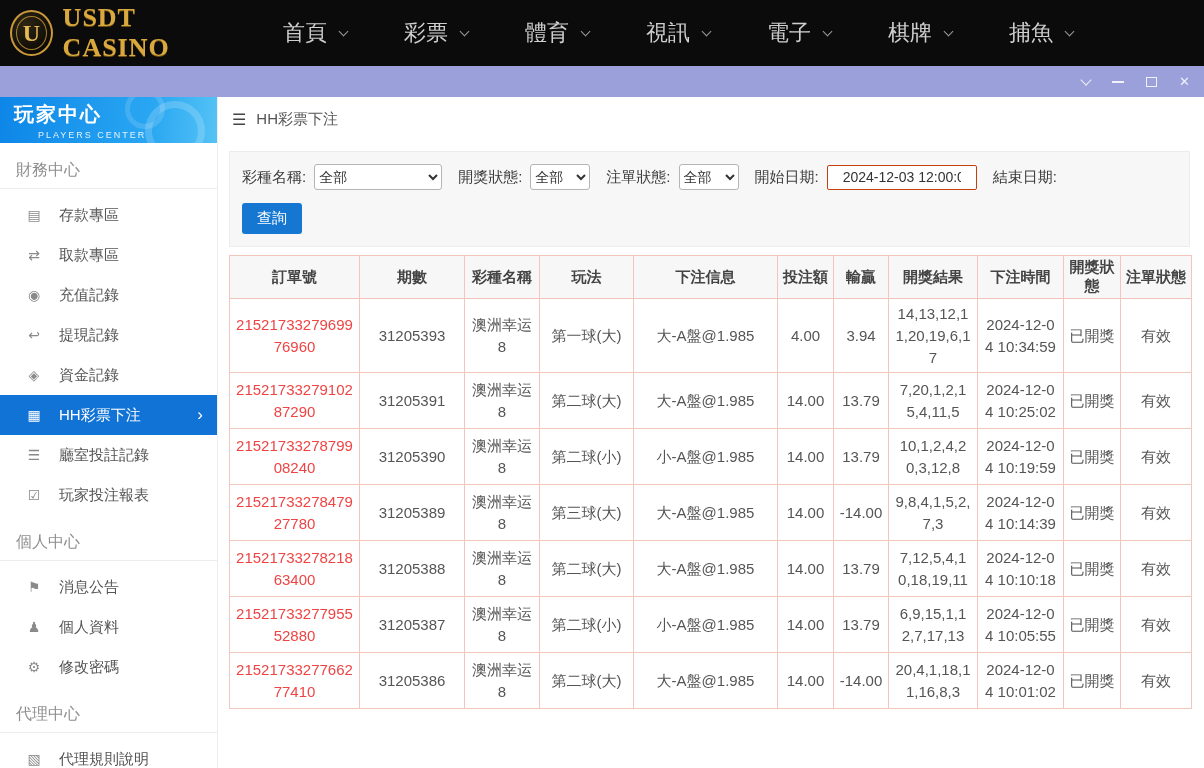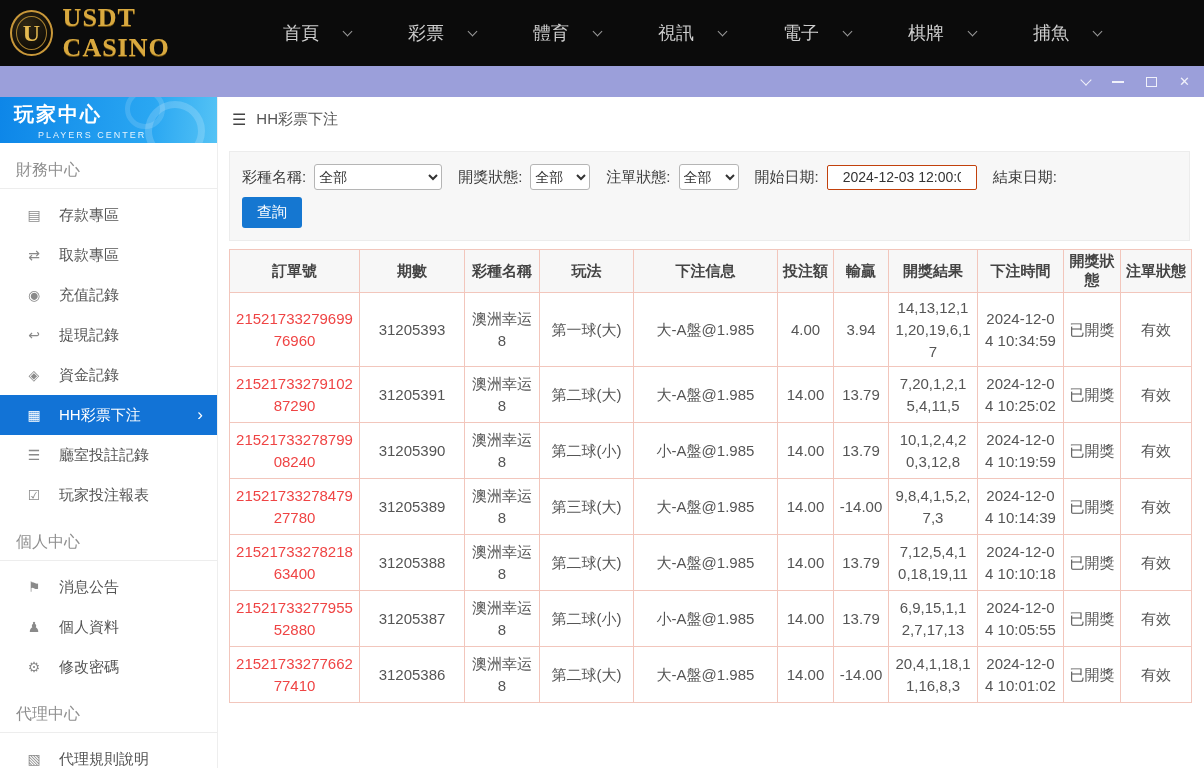--- a/index.html
+++ b/index.html
@@ -11,21 +11,21 @@
   .logo { display:flex; align-items:center; gap:10px; margin-left:10px; width:225px; flex:0 0 auto; }
   .coin { width:46px; height:46px; border-radius:50%; border:2px solid #c9983a;
     background:radial-gradient(circle at 35% 30%, #2e2614, #0c0a06 75%);
     display:flex; align-items:center; justify-content:center; position:relative; }
   .coin::before { content:""; position:absolute; inset:4px; border:1px solid #a8812f; border-radius:50%; }
   .coin-letter { color:#e6bb51; font-family:"Liberation Serif","DejaVu Serif",serif;
     font-weight:bold; font-size:24px; }
   .logo-text { color:#d9a93f; font-family:"Liberation Serif","DejaVu Serif",serif;
     font-weight:bold; font-size:26px; letter-spacing:1px; text-shadow:0 1px 0 #6d4f12; }
   .main-nav { display:flex; align-items:center; gap:57px; margin-left:48px; }
-  .nav-item { display:flex; align-items:center; gap:25px; color:#cfcfcf; font-size:18px; cursor:pointer; }
+  .nav-item { display:flex; align-items:center; gap:13px; color:#cfcfcf; font-size:22px; cursor:pointer; }
   .chev { width:7px; height:7px; border-right:1.5px solid #9a9a9a; border-bottom:1.5px solid #9a9a9a;
     transform:rotate(45deg); margin-top:-4px; display:inline-block; }
 
   
   .titlebar { height:31px; background:#9b9fda; display:flex; align-items:center;
     justify-content:flex-end; gap:22px; padding-right:14px; }
   .win-chev { width:8px; height:8px; border-right:1.6px solid #f0f1fa; border-bottom:1.6px solid #f0f1fa;
     transform:rotate(45deg); margin-top:-4px; cursor:pointer; }
   .win-min { width:12px; height:2px; background:#f0f1fa; cursor:pointer; }
   .win-max { width:11px; height:10px; border:1.6px solid #f0f1fa; cursor:pointer; }
@@ -61,21 +61,21 @@
   
   .filter-panel { margin:10px 14px 0 11px; background:#f7f7f7; border:1px solid #ececec; padding:12px; }
   .filter-row { display:flex; align-items:center; gap:8px; font-size:15px; color:#3c3c3c; flex-wrap:nowrap; }
   .filter-row label { white-space:nowrap; }
   select { height:26px; border:1px solid #b5b5b5; border-radius:3px; background:#fff;
     font-size:14px; color:#333; font-family:inherit; }
   .sel-lottery { width:128px; margin-right:8px; }
   .sel-small { width:60px; margin-right:8px; }
   .date-input { height:25px; width:150px; border:1px solid #c2410c; border-radius:2px;
     font-size:14px; color:#333; padding:2px 15px; font-family:inherit; margin-right:8px; }
-  .btn-row { margin-top:7px; }
+  .btn-row { margin-top:13px; }
   .search-btn { background:#1577d1; color:#fff; border:none; border-radius:3px;
     padding:6px 15px; font-size:15px; cursor:pointer; font-family:inherit; }
 
   
   table { border-collapse:collapse; table-layout:fixed; width:962px; margin:8px 14px 0 11px; }
   th, td { border:1px solid #f2c6bc; text-align:center; word-break:break-all; }
   th { height:40px; background:#f7f7f7; color:#444; font-size:15px; font-weight:bold; padding:2px 3px; }
   td { height:56px; color:#555; font-size:15px; padding:4px 5px; line-height:1.45; background:#fff; }
   .c0{width:130px}.c1{width:105px}.c2{width:75px}.c3{width:94px}.c4{width:144px}
   .c5{width:56px}.c6{width:55px}.c7{width:89px}.c8{width:86px}.c9{width:57px}.c10{width:71px}

